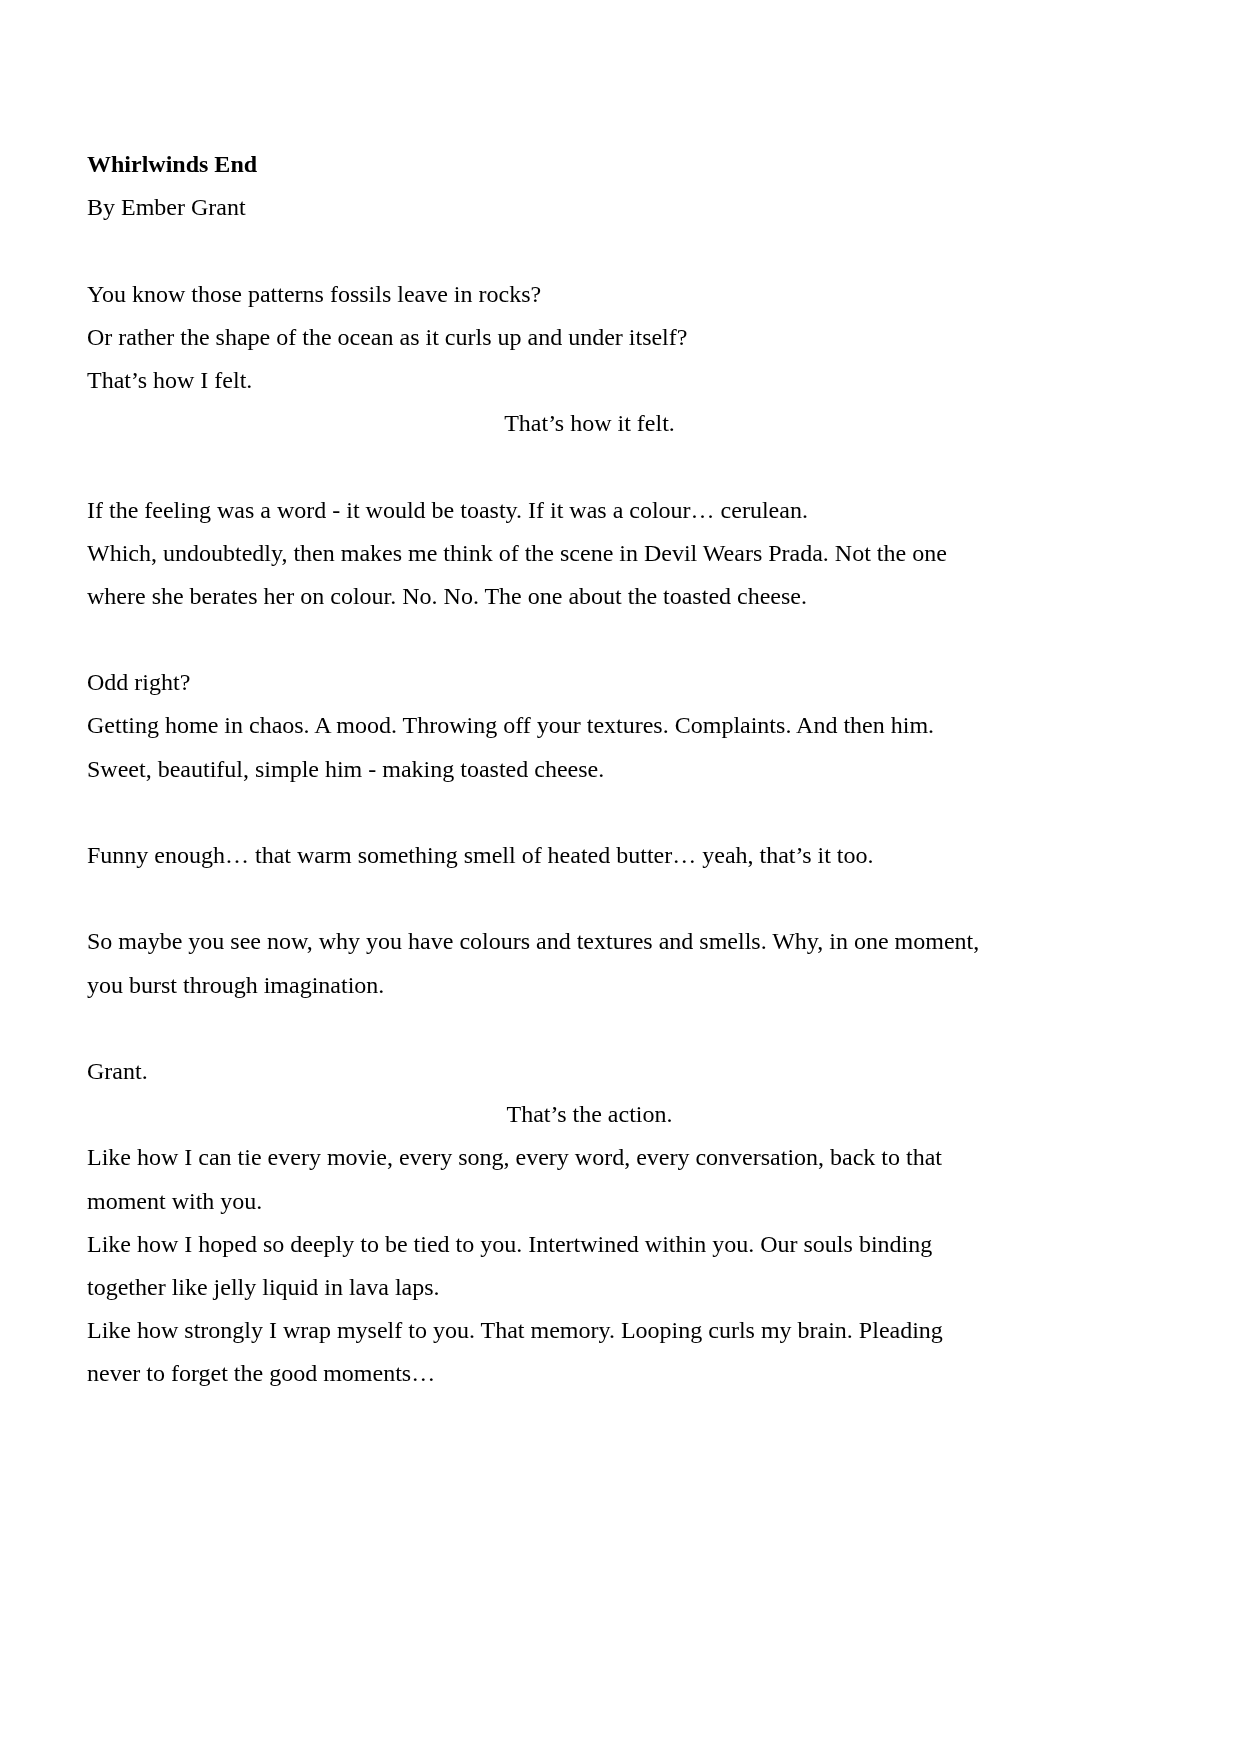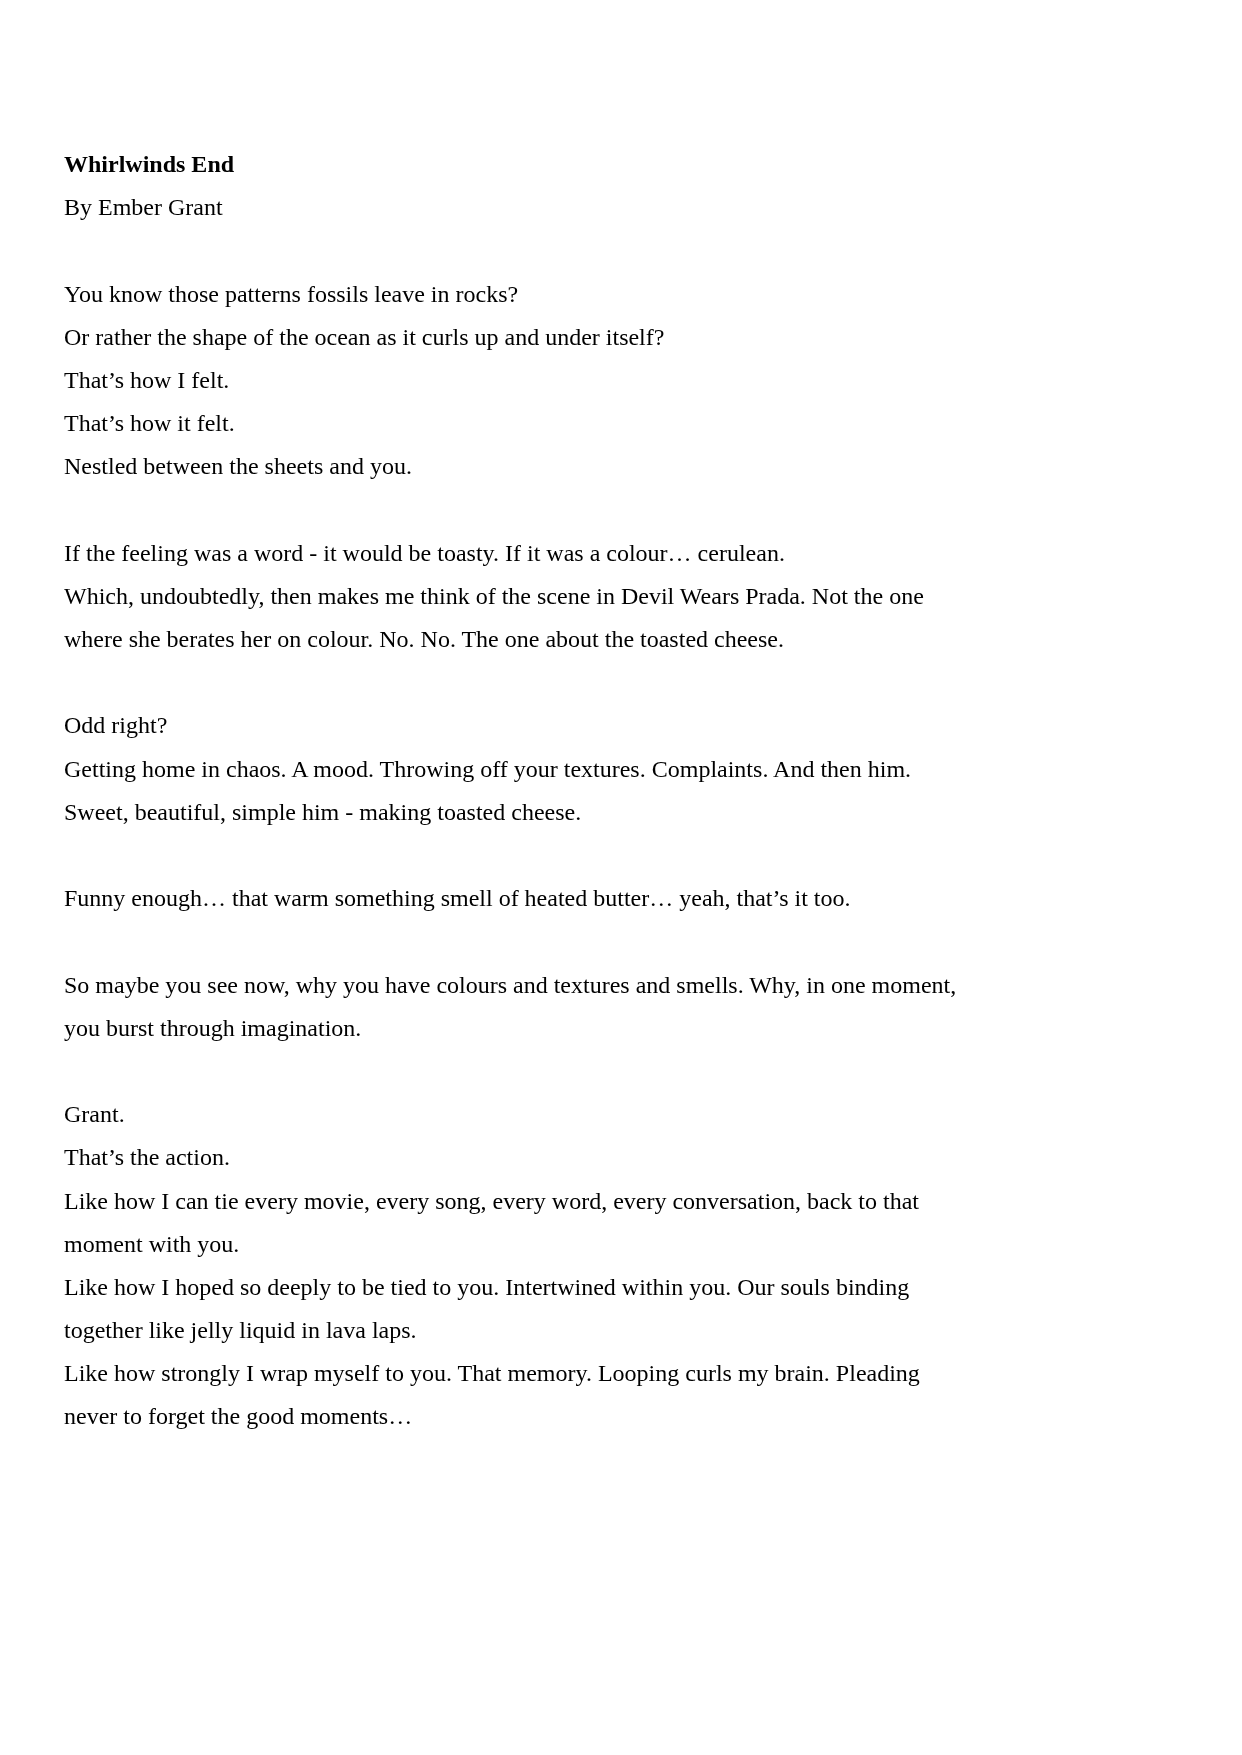--- a/index.html
+++ b/index.html
@@ -7,46 +7,45 @@
     position: relative;
     width: 1242px;
     height: 1755px;
     background: #ffffff;
     color: #000000;
     font-family: "Liberation Serif", "DejaVu Serif", serif;
     font-size: 24px;
     overflow: hidden;
   }
   .content {
-    padding: 143px 150px 0 64px;
+    padding: 143px 150px 0 87px;
   }
   .line {
     height: 43.2px;
     line-height: 43.2px;
     white-space: nowrap;
   }
-  .line.right { text-align: left; }
+  .line.right { text-align: center; }
   .b { font-weight: bold; }
   .i { }
 </style>
 </head>
 <body>
 
 <div class="page">
   <div class="content">
 
     <div class="line"><span class="b">Whirlwinds End</span></div>
     <div class="line"><span>By Ember Grant</span></div>
     <div class="line blank"></div>
 
     <div class="line"><span>You know those patterns fossils leave in rocks?</span></div>
     <div class="line"><span>Or rather the shape of the ocean as it curls up and under itself?</span></div>
     <div class="line"><span>That’s how I felt.</span></div>
     <div class="line right"><span>That’s how it felt.</span></div>
-    <div class="line"><span>Nestled between the sheets and you.</span></div>
     <div class="line blank"></div>
 
     <div class="line"><span>If the feeling was a word - it would be </span><span class="i">toasty</span><span>. If it was a colour… </span><span class="i">cerulean</span><span>.</span></div>
     <div class="line"><span>Which, undoubtedly, then makes me think of the scene in Devil Wears Prada. Not the one</span></div>
     <div class="line"><span>where she berates her on colour. No. No. The one about the toasted cheese.</span></div>
     <div class="line blank"></div>
 
     <div class="line"><span>Odd right?</span></div>
     <div class="line"><span>Getting home in chaos. A mood. Throwing off your textures. Complaints. And then him.</span></div>
     <div class="line"><span>Sweet, beautiful, simple him - making toasted cheese.</span></div>

